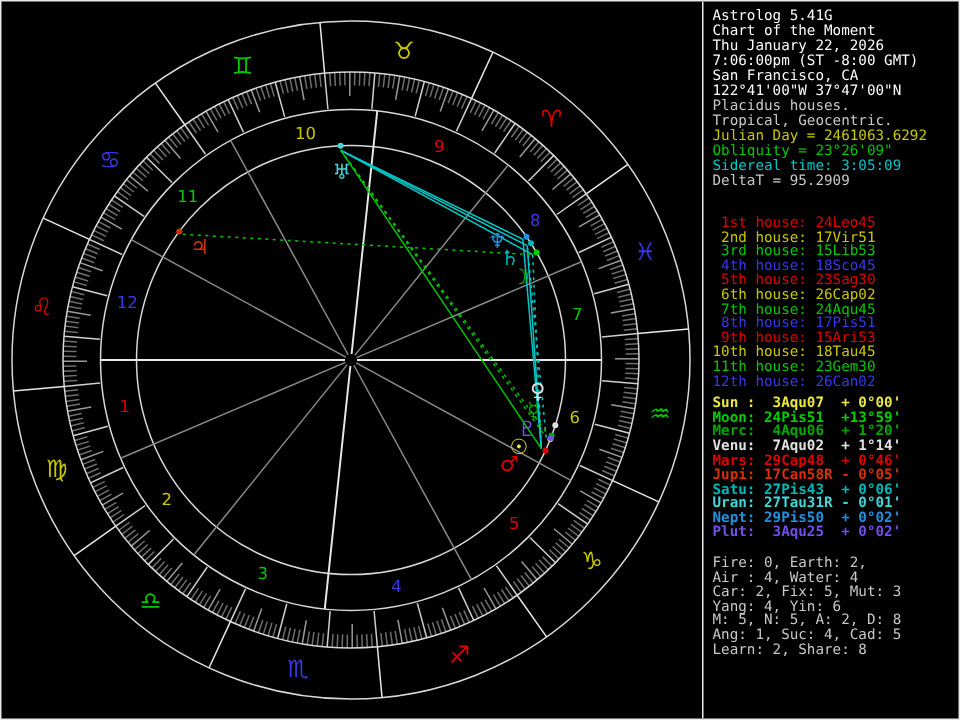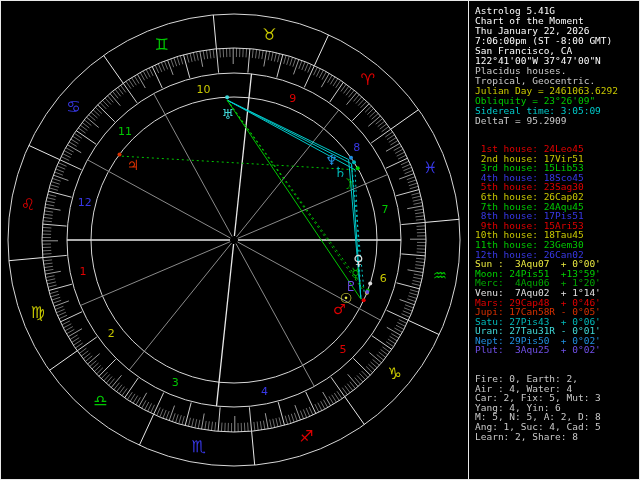--- a/index.html
+++ b/index.html
@@ -11,23 +11,23 @@
   .separator{position:absolute;top:0;bottom:0;left:467px;width:1px;background:#e8e8e8;}
   #wheel{position:absolute;left:0;top:0;}
   .panel{
     position:absolute;left:468px;top:0;right:0;bottom:0;
     padding:5px 8px 0 6px;color:#c8c8c8;
   }
   .panel div{white-space:pre;}
   #header-lines div{font-size:9.5px;line-height:10px;}
   #house-list{margin-top:18px;}
   #house-list div{font-size:9.5px;line-height:9.6px;}
-  #planet-list{}
+  #planet-list{margin-top:5px;font-weight:bold;}
   #planet-list div{font-size:9.5px;line-height:9.6px;}
-  #tally-list{margin-top:19px;}
+  #tally-list{margin-top:11px;}
   #tally-list div{font-size:9.5px;line-height:9.6px;}
   svg text{font-family:"DejaVu Sans",sans-serif;}
 </style>
 </head>
 <body>
 
 <div class="screen">
   <svg id="wheel" width="467" height="478" viewBox="0 0 467 478">
       <line x1="370.2" y1="142.0" x2="389.8" y2="128.2" stroke="#cfcfcf" stroke-width="1"></line>
       <line x1="380.6" y1="130.8" x2="387.8" y2="125.5" stroke="#6e6e6e" stroke-width="1"></line>

